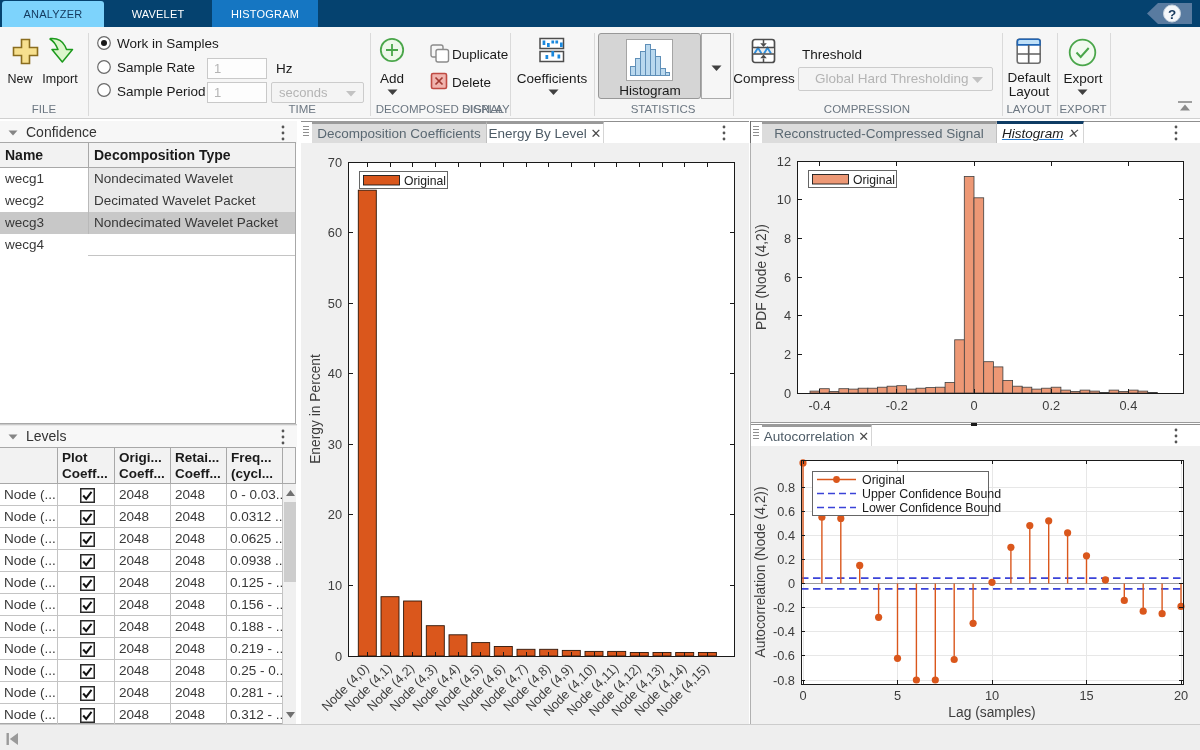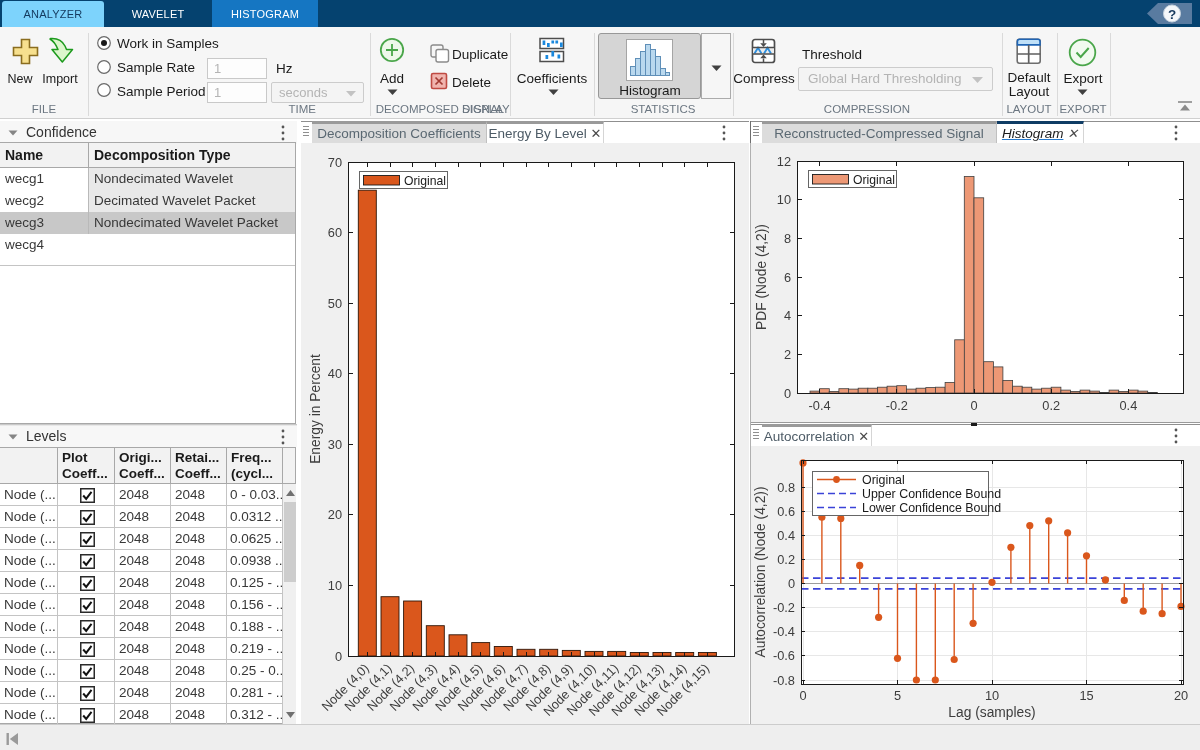--- a/index.html
+++ b/index.html
@@ -127,21 +127,21 @@
  <rect x="1.5" y="1.5" width="22" height="23" rx="2.5" fill="#ffffff" stroke="#4d4d4d" stroke-width="1.7"></rect>
  <rect x="2" y="10" width="21" height="5.8" fill="#ececec"></rect>
  <path d="M3.5,15.5 L7,9.8 L10.5,15.5 M13,15.5 L16.5,9.8 L20,15.5" stroke="#2e8fdd" stroke-width="1.9" fill="none"></path>
  <path d="M2,9.6 h21 M2,15.9 h21" stroke="#4d4d4d" stroke-width="1.5"></path>
  <path d="M12.5,1.5 v4 M12.5,24.5 v-4" stroke="#4d4d4d" stroke-width="1.5"></path>
  <polygon points="12.5,9 9.2,5.3 15.8,5.3" fill="#4d4d4d"></polygon>
  <polygon points="12.5,16.6 9.2,20.3 15.8,20.3" fill="#4d4d4d"></polygon>
 </svg>
 <div class="abs" style="left:733px;top:71px;width:62px;text-align:center;font-size:13.5px;color:#1a1a1a;">Compress</div>
 <div class="abs" style="left:802px;top:47px;font-size:13.5px;color:#1a1a1a;">Threshold</div>
-<div class="abs" style="left:798px;top:67px;width:195px;height:24px;background:#f4f4f4;border:1px solid #cccccc;border-radius:2px;font-size:13.5px;color:#b4b4b4;padding:3px 9px;">Global Hard Thresholding
+<div class="abs" style="left:798px;top:67px;width:195px;height:24px;background:#f4f4f4;border:1px solid #cccccc;border-radius:2px;font-size:13.5px;color:#b4b4b4;padding:3px 16px;">Global Hard Thresholding
  <svg width="11" height="7" style="position:absolute;right:9px;top:9px;">
         <polygon points="0,0 11,0 5.5,6" fill="#c2c2c2"></polygon>
       </svg>
 </div>
 
 <svg class="abs" style="left:1016px;top:38px;" width="26" height="27">
  <rect x="1.2" y="1.2" width="23" height="24" rx="2.2" fill="#ffffff" stroke="#6e6e6e" stroke-width="1.6"></rect>
  <path d="M1.4,6.9 V3.4 a2.2,2.2 0 0 1 2.2,-2.2 h18.2 a2.2,2.2 0 0 1 2.2,2.2 V6.9 Z" fill="#bfe0f8" stroke="#2065b5" stroke-width="1.6"></path>
  <path d="M12.7,7 V25 M1.4,16 h23" stroke="#5f5f5f" stroke-width="1.7"></path>
 </svg>
@@ -184,21 +184,21 @@
         <div style="position:absolute;left:88px;top:0;right:0;height:22px;background:#e9e9e9;border-left:1px solid #b9b9b9;padding:3px 0 0 5px;">Nondecimated Wavelet</div>
       </div>
       <div style="height:22px;border-bottom:1px solid #c4c4c4;position:relative;font-size:13.5px;color:#383838;">
         <div style="position:absolute;left:0;top:0;width:88px;height:22px;background:#ffffff;padding:3px 0 0 5px;">wecg2</div>
         <div style="position:absolute;left:88px;top:0;right:0;height:22px;background:#e9e9e9;border-left:1px solid #b9b9b9;padding:3px 0 9px 5px;">Decimated Wavelet Packet</div>
       </div>
       <div style="height:22px;border-bottom:1px solid #c4c4c4;position:relative;font-size:13.5px;color:#383838;">
         <div style="position:absolute;left:0;top:0;width:88px;height:34px;background:#c8c8c8;padding:3px 0 0 5px;">wecg3</div>
         <div style="position:absolute;left:88px;top:0;right:0;height:22px;background:#c8c8c8;border-left:1px solid #b9b9b9;padding:3px 0 0 5px;">Nondecimated Wavelet Packet</div>
       </div>
-      <div style="height:32px;border-bottom:1px solid #c4c4c4;position:relative;font-size:13.5px;color:#383838;">
+      <div style="height:22px;border-bottom:1px solid #c4c4c4;position:relative;font-size:13.5px;color:#383838;">
         <div style="position:absolute;left:0;top:0;width:88px;height:22px;background:#ffffff;padding:3px 0 0 5px;">wecg4</div>
       </div>
     </div>
 <div class="abs" style="left:0;top:424px;width:300px;height:2px;background:#e8e8e8;border-top:1px solid #c9c9c9;"></div>
 <div class="abs" style="left:0;top:426px;width:300px;height:21px;background:#f7f7f7;"></div>
 <svg class="abs" style="left:8px;top:434px;" width="10" height="6">
       <polygon points="0.5,0.5 9.5,0.5 5,5.5" fill="#858585"></polygon>
     </svg>
 <div class="abs" style="left:26px;top:428px;font-size:14px;color:#333333;">Levels</div>
 <svg class="abs" style="left:281px;top:429px;" width="4" height="16">

